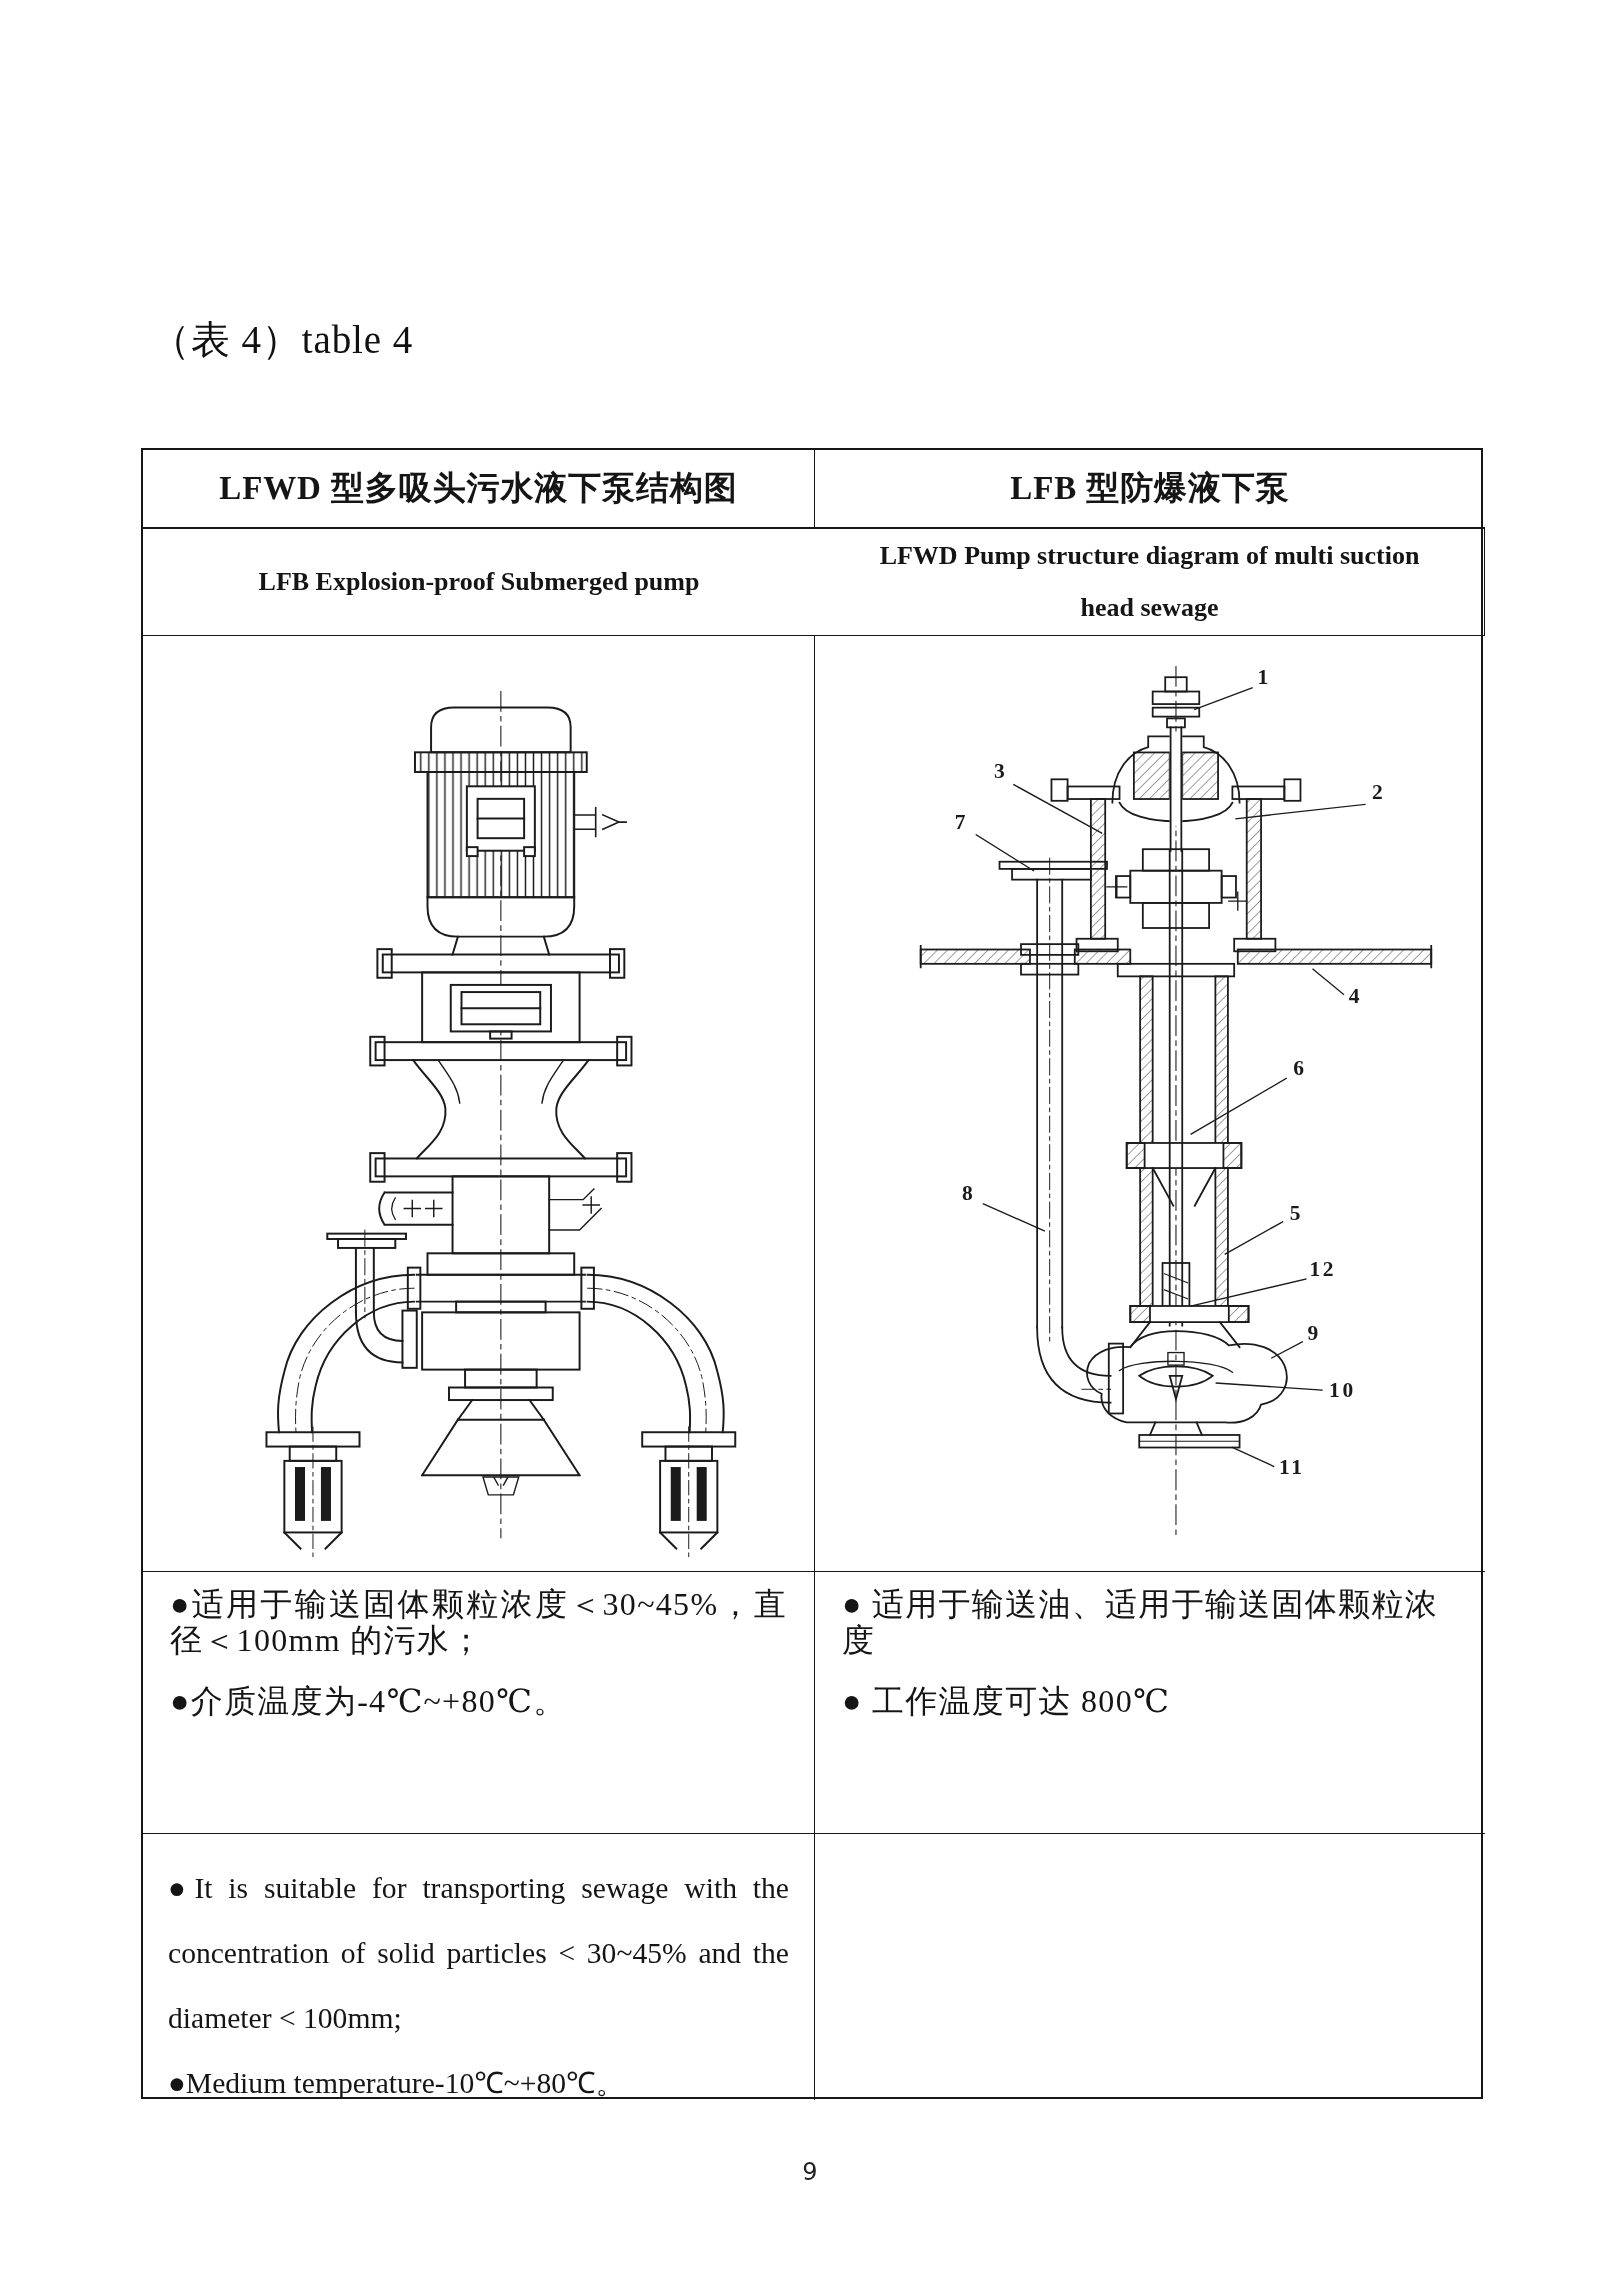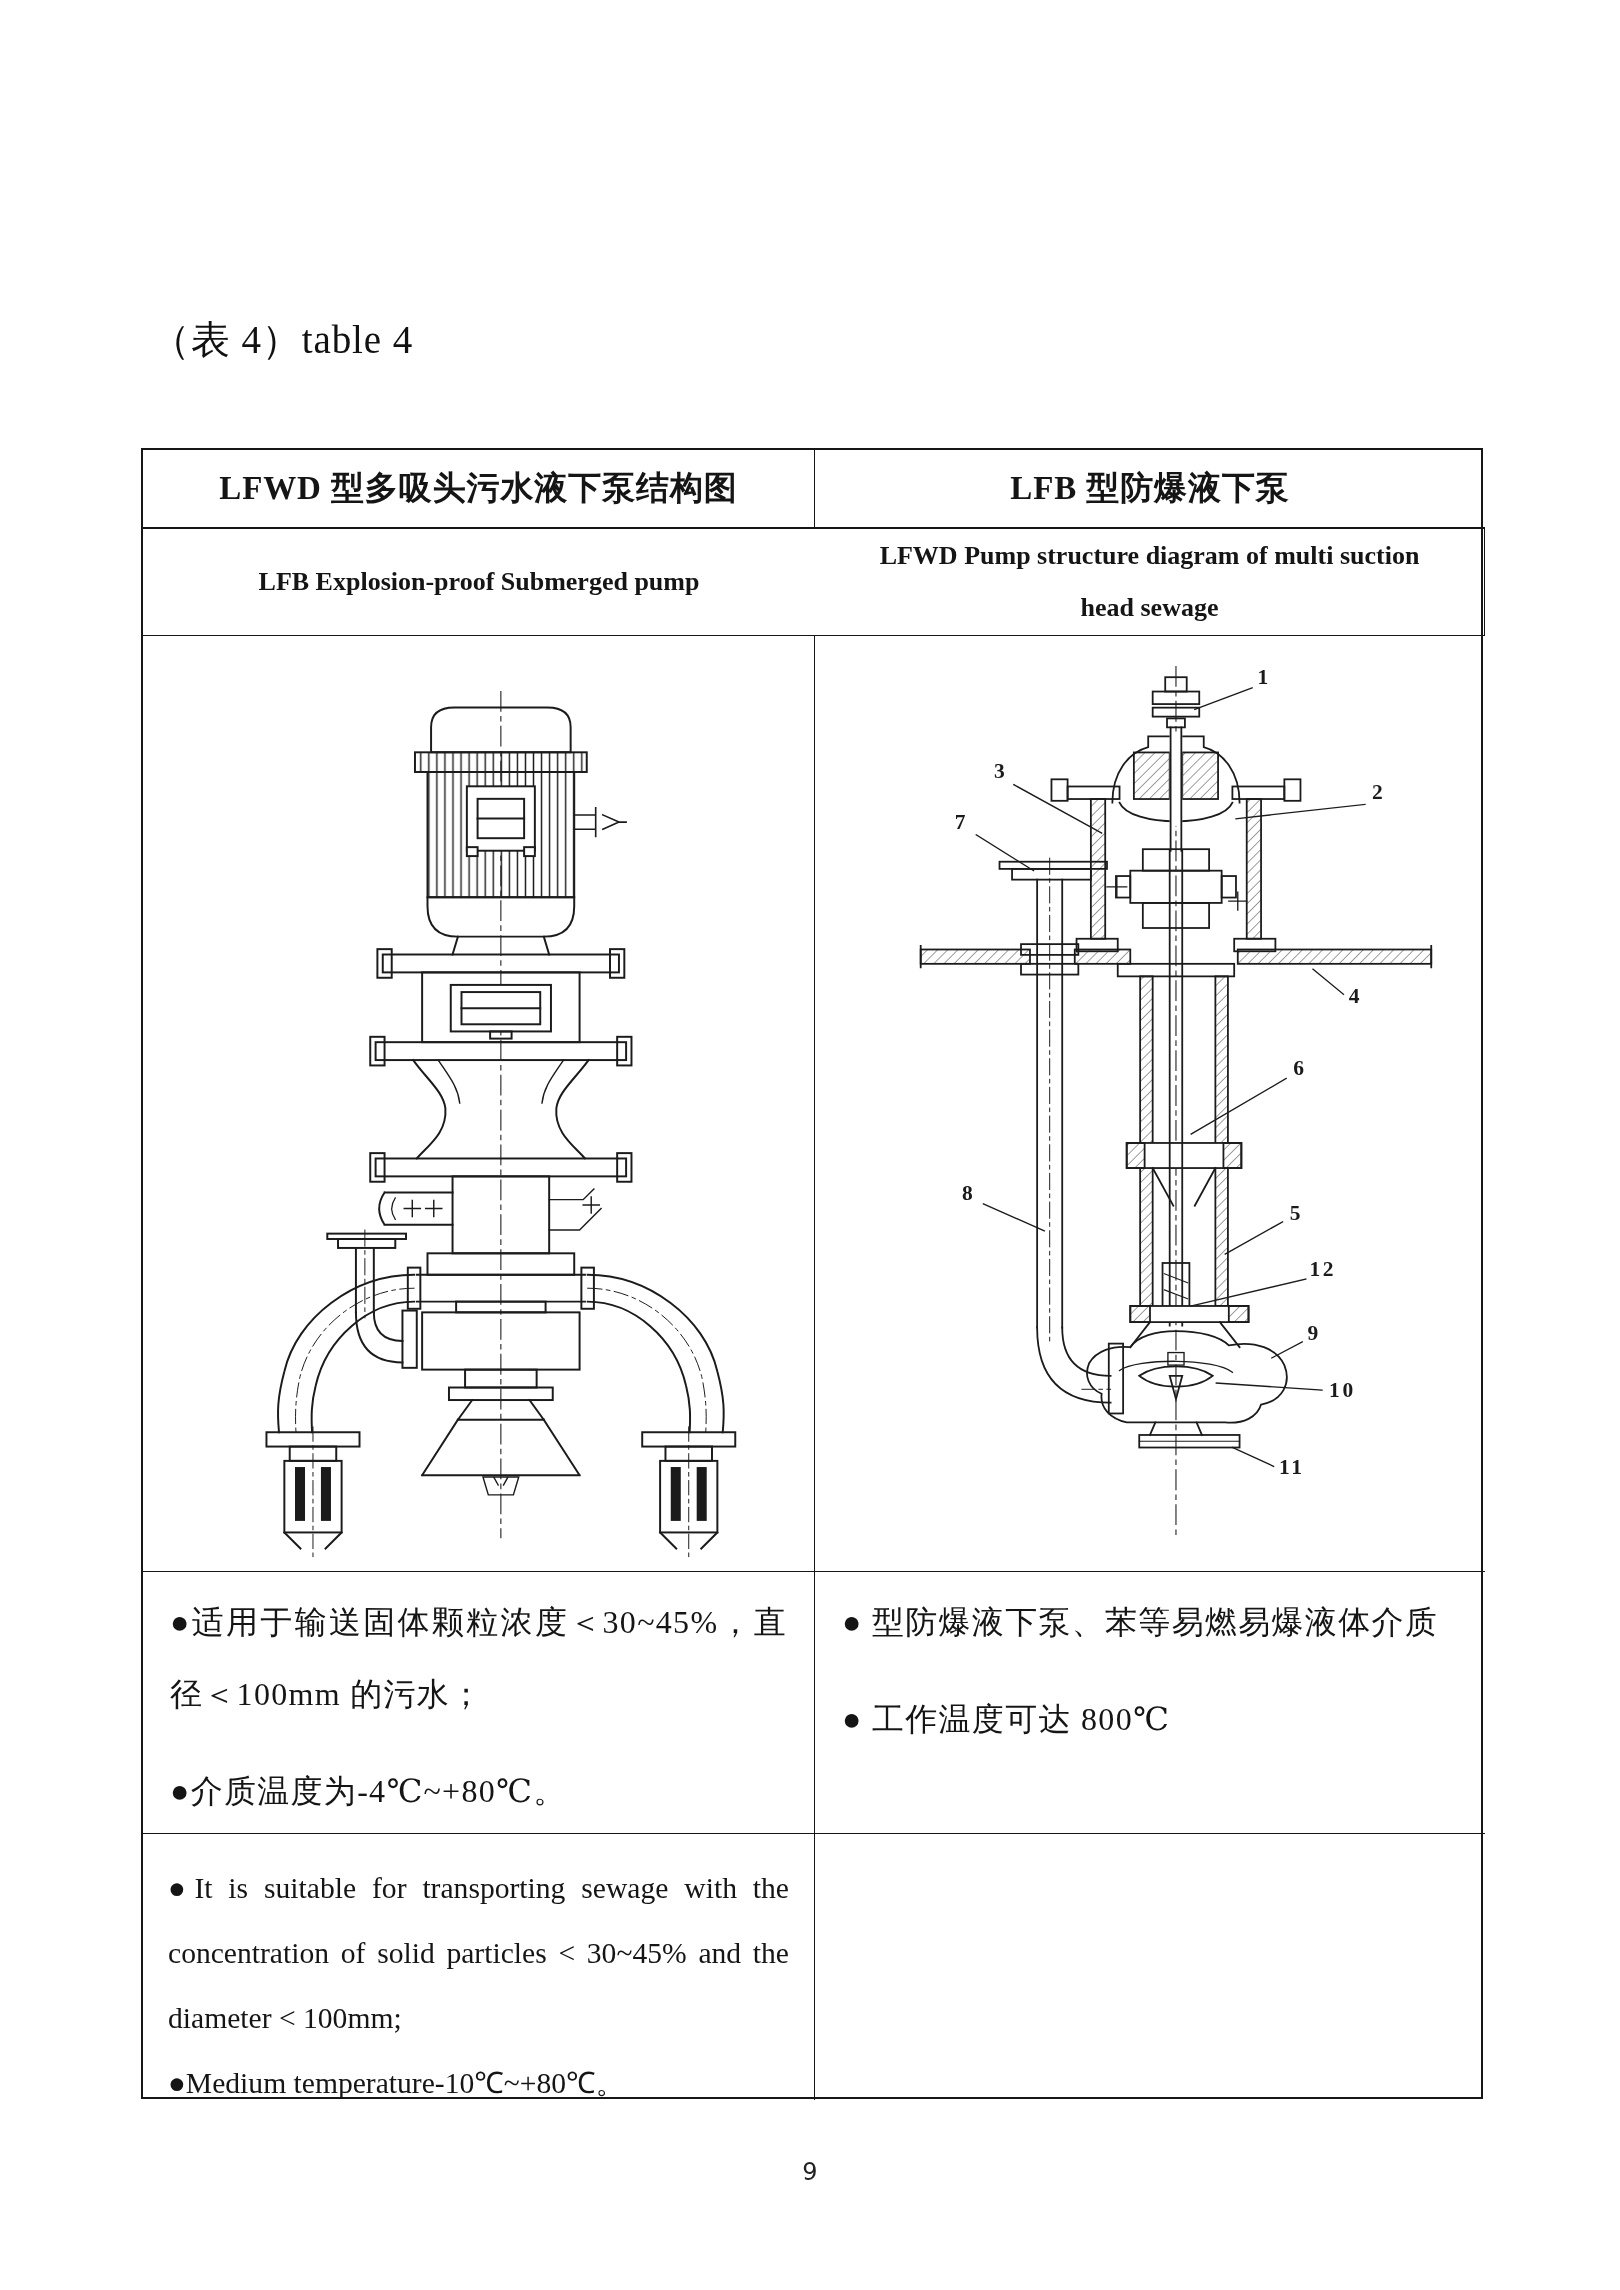--- a/index.html
+++ b/index.html
@@ -18,21 +18,21 @@
     grid-template-rows:79px 107px 936px 262px 266px;
     border:2.7px solid #161616;box-sizing:border-box;
   }
   .cell{box-sizing:border-box;border-right:1.8px solid #161616;border-bottom:1.8px solid #161616;position:relative;overflow:hidden;}
   .cell.last{border-right:none;}
   .cell.hdr{border-bottom:2.7px solid #161616;}
   .c-head{display:flex;align-items:center;justify-content:center;text-align:center;
     font-weight:bold;font-size:33px;letter-spacing:0.9px;}
   .e-head{display:flex;align-items:center;justify-content:center;text-align:center;
     font-weight:bold;font-size:26px;line-height:52px;padding:0 36px;}
-  .cn-cell{padding:14.3px 27px 0 27px;font-size:32px;line-height:72px;letter-spacing:1.3px;}
+  .cn-cell{padding:14.3px 27px 0 27px;font-size:32px;line-height:36px;letter-spacing:1.3px;}
   .cn-cell p{margin:0;}
   .cn-cell p + p{margin-top:25px;}
   .just{text-align:justify;}
   .en-cell{padding:21.5px 25px 0 25px;font-size:29.6px;line-height:65px;}
   .en-cell p{margin:0;font-family:Liberation Serif, serif;}
   .en-cell-r{padding:30px 25px 0 25px;font-size:29px;line-height:45px;}
   .en-cell-r p{margin:0;}
   .en-cell-r p + p{margin-top:29px;}
   .diagram{position:absolute;inset:0;}
   .pgnum{
@@ -270,21 +270,21 @@
       <text class="lbl" x="518" y="936">11</text>
       <text class="lbl" x="552" y="714">12</text>
     </svg>
   </div>
 
   <div class="cell cn-cell">
     <p class="just">●适用于输送固体颗粒浓度＜30~45%，直径＜100mm 的污水；</p>
     <p>●介质温度为-4℃~+80℃。</p>
   </div>
   <div class="cell last cn-cell">
-    <p>● 型防爆液下泵、苯等易燃易爆液体介质</p>
+    <p>● 适用于输送油、适用于输送固体颗粒浓度</p>
     <p>● 工作温度可达 800℃</p>
   </div>
 
   <div class="cell en-cell" style="border-bottom:none;">
     <p class="just">●It is suitable for transporting sewage with the concentration of solid particles &lt; 30~45% and the diameter &lt; 100mm;</p>
     <p>●Medium temperature-10℃~+80℃。</p>
   </div>
 
 </div>
 

